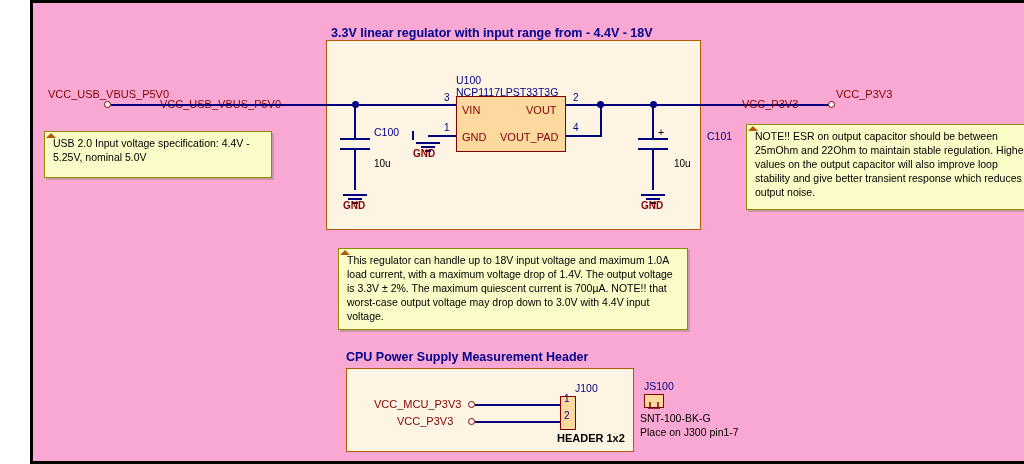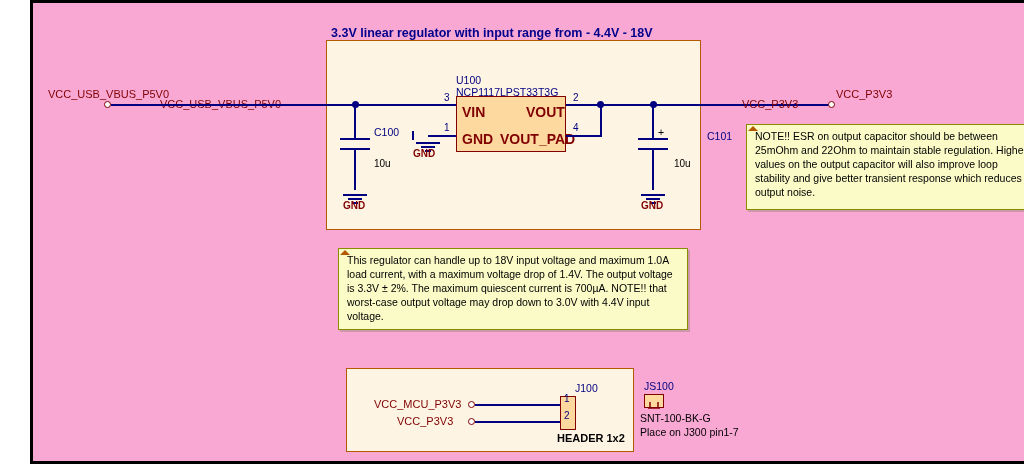--- a/index.html
+++ b/index.html
@@ -86,22 +86,22 @@
   }
   .ic-body {
     position: absolute;
     background: #fdd9a0;
     border: 1px solid #800000;
     box-sizing: border-box;
   }
   .ic-pin-label {
     position: absolute;
     color: #800000;
-    font-weight: bold;
-    font-size: 14px;
+    font-weight: normal;
+    font-size: 11px;
     white-space: nowrap;
   }
   .pin-num {
     position: absolute;
     color: #000080;
     font-size: 10px;
     white-space: nowrap;
   }
   .ref-label {
     position: absolute;
@@ -231,32 +231,37 @@
       <line x1="5" y1="5" x2="19" y2="5" stroke="#000080" stroke-width="2"></line>
       <line x1="9" y1="9" x2="15" y2="9" stroke="#000080" stroke-width="2"></line>
     </svg>
   </div>
   <div class="gnd-label" style="left:611px; top:200px;">GND</div>
 
   <div class="netlabel" style="left:712px; top:98px;">VCC_P3V3</div>
   <div class="port-circle" style="left:798px; top:101px;"></div>
   <div class="netlabel" style="left:806px; top:88px;">VCC_P3V3</div>
 
+  <div class="note" style="left:14px; top:131px; width:228px; height:47px;">
+    <span class="corner"></span>
+    <span>USB 2.0 Input voltage specification: 4.4V - 5.25V, nominal 5.0V</span>
+  </div>
 
   <div class="note" style="left:716px; top:124px; width:288px; height:86px;">
     <span class="corner"></span>
     <span>NOTE!! ESR on output capacitor should be between 25mOhm and 22Ohm to maintain stable regulation. Higher values on the output capacitor will also improve loop stability and give better transient response which reduces output noise.</span>
   </div>
 
   <div class="note" style="left:308px; top:248px; width:350px; height:82px;">
     <span class="corner"></span>
     <span>This regulator can handle up to 18V input voltage and maximum 1.0A load current, with a maximum voltage drop of 1.4V. The output voltage is 3.3V ± 2%. The maximum quiescent current is 700µA. NOTE!!  that worst-case output voltage may drop down to 3.0V with 4.4V input voltage.</span>
   </div>
 
   <div class="block" style="left:316px; top:368px; width:288px; height:84px;"></div>
+  <div class="block-title" style="left:316px; top:350px;">CPU Power Supply  Measurement Header</div>
 
   <div class="netlabel" style="left:344px; top:398px;">VCC_MCU_P3V3</div>
   <div class="port-circle" style="left:438px; top:401px;"></div>
   <div class="netlabel" style="left:367px; top:415px;">VCC_P3V3</div>
   <div class="port-circle" style="left:438px; top:418px;"></div>
 
   <div class="wire wire-h" style="left:445px; top:404px; width:85px;"></div>
   <div class="wire wire-h" style="left:445px; top:421px; width:85px;"></div>
 
   <div class="hdr-body" style="left:530px; top:396px; width:16px; height:34px;"></div>

